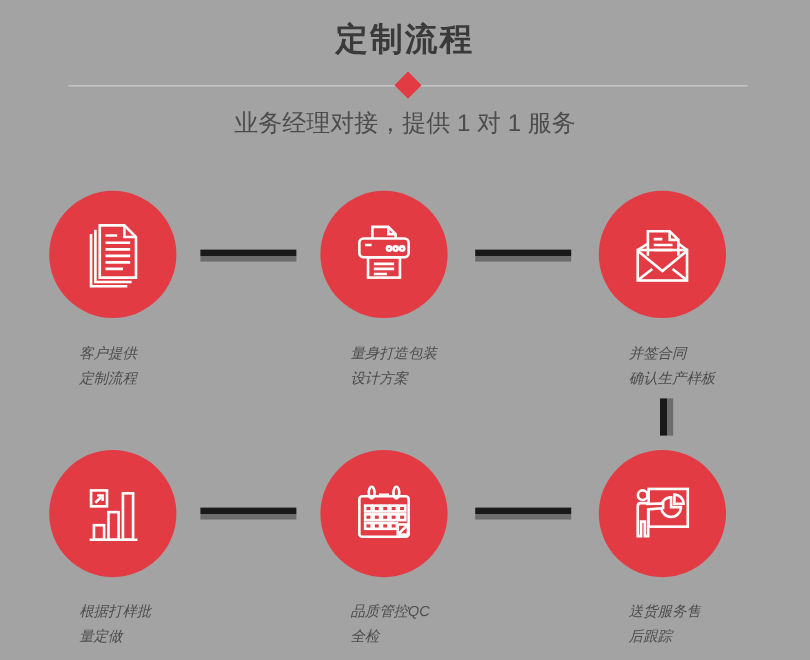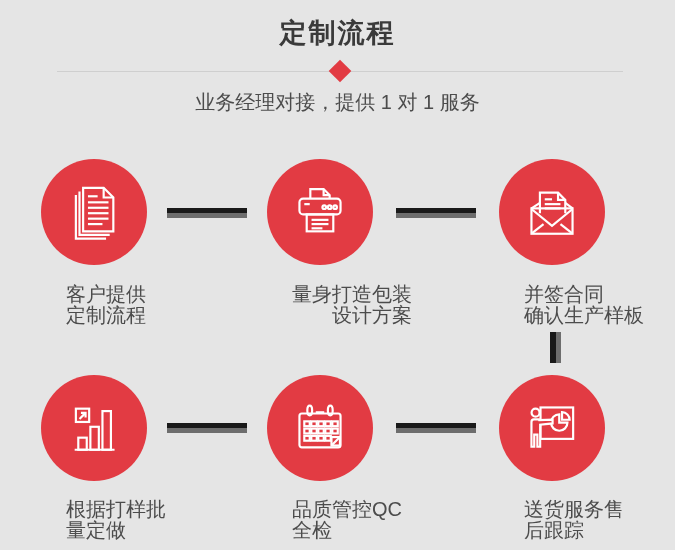--- a/index.html
+++ b/index.html
@@ -1,17 +1,17 @@
 <!DOCTYPE html>
 <html style="--accent-red: #e23b43; --title-text: #3a3a3a; --body-text: #4c4c4c; --connector-dark: #191919; --connector-gray: #6d6d6d; --divider-line: #cfcfcf; --icon-stroke: #ffffff;"><head>
 <meta charset="utf-8">
 <style>
   html,body { margin:0; padding:0; background:#fff; }
   .canvas {
-    position:relative; width:675px; height:550px; background:#e5e5e5;
+    position:relative; width:675px; height:550px; background:#a3a3a3;
     font-family:"Liberation Sans","DejaVu Sans",sans-serif; overflow:hidden;
   }
   .title {
     position:absolute; top:15px; left:0; right:0; text-align:center;
     font-size:27px; font-weight:bold; letter-spacing:2px;
     color:var(--title-text,#3a3a3a);
   }
   .divider {
     position:absolute; top:71px; left:57px; width:566px; height:1px;
     background:var(--divider-line,#cfcfcf);
@@ -24,22 +24,22 @@
     position:absolute; top:89px; left:0; right:0; text-align:center;
     font-size:20px; color:var(--body-text,#4c4c4c);
   }
   .step { position:absolute; left:0; top:0; }
   .circle {
     position:absolute; width:106px; height:106px; border-radius:50%;
     background:var(--accent-red,#e23b43);
     display:flex; align-items:center; justify-content:center;
   }
   .label {
-    position:absolute; font-size:20px; line-height:21px;
-    color:var(--body-text,#4c4c4c); white-space:nowrap;
+    position:absolute; font-size:12px; line-height:21px;
+    color:var(--body-text,#4c4c4c); white-space:nowrap;font-style:italic;
   }
   .conn-h {
     position:absolute; width:80px; height:10px;
     background:linear-gradient(to bottom, var(--connector-dark,#191919) 0 50%, var(--connector-gray,#6d6d6d) 50% 100%);
   }
   .conn-v {
     position:absolute; width:11px; height:31px;
     background:linear-gradient(to right, var(--connector-dark,#191919) 0 50%, var(--connector-gray,#6d6d6d) 50% 100%);
   }
   .icon { display:block; }
@@ -98,21 +98,21 @@
         <path class="st" d="M11 17.5 H15.5"></path>
         <circle class="st" cx="27.5" cy="20" r="1.5"></circle>
         <circle class="st" cx="32" cy="20" r="1.5"></circle>
         <circle class="st" cx="36.5" cy="20" r="1.5"></circle>
         <rect class="st" x="13" y="26" width="22" height="14"></rect>
         <path class="st" d="M17 30.5 H31"></path>
         <path class="st" d="M17 34 H31"></path>
         <path class="st" d="M17 37.5 H26"></path>
       </svg>
     </div>
-    <div class="label" style="left:292px; top:284px;text-align:right;">
+    <div class="label" style="left:292px; top:284px;">
       <div>量身打造包装</div>
       <div>设计方案</div>
     </div>
   </div>
 
   <div class="step">
     <div class="circle" style="left:499px; top:159px;">
       <svg class="icon" width="58" height="58" viewBox="0 0 48 48">
         <path class="st" d="M14 25 V8 H29 L35 14 V25"></path>
         <path class="st" d="M29 8 V14 H35"></path>

